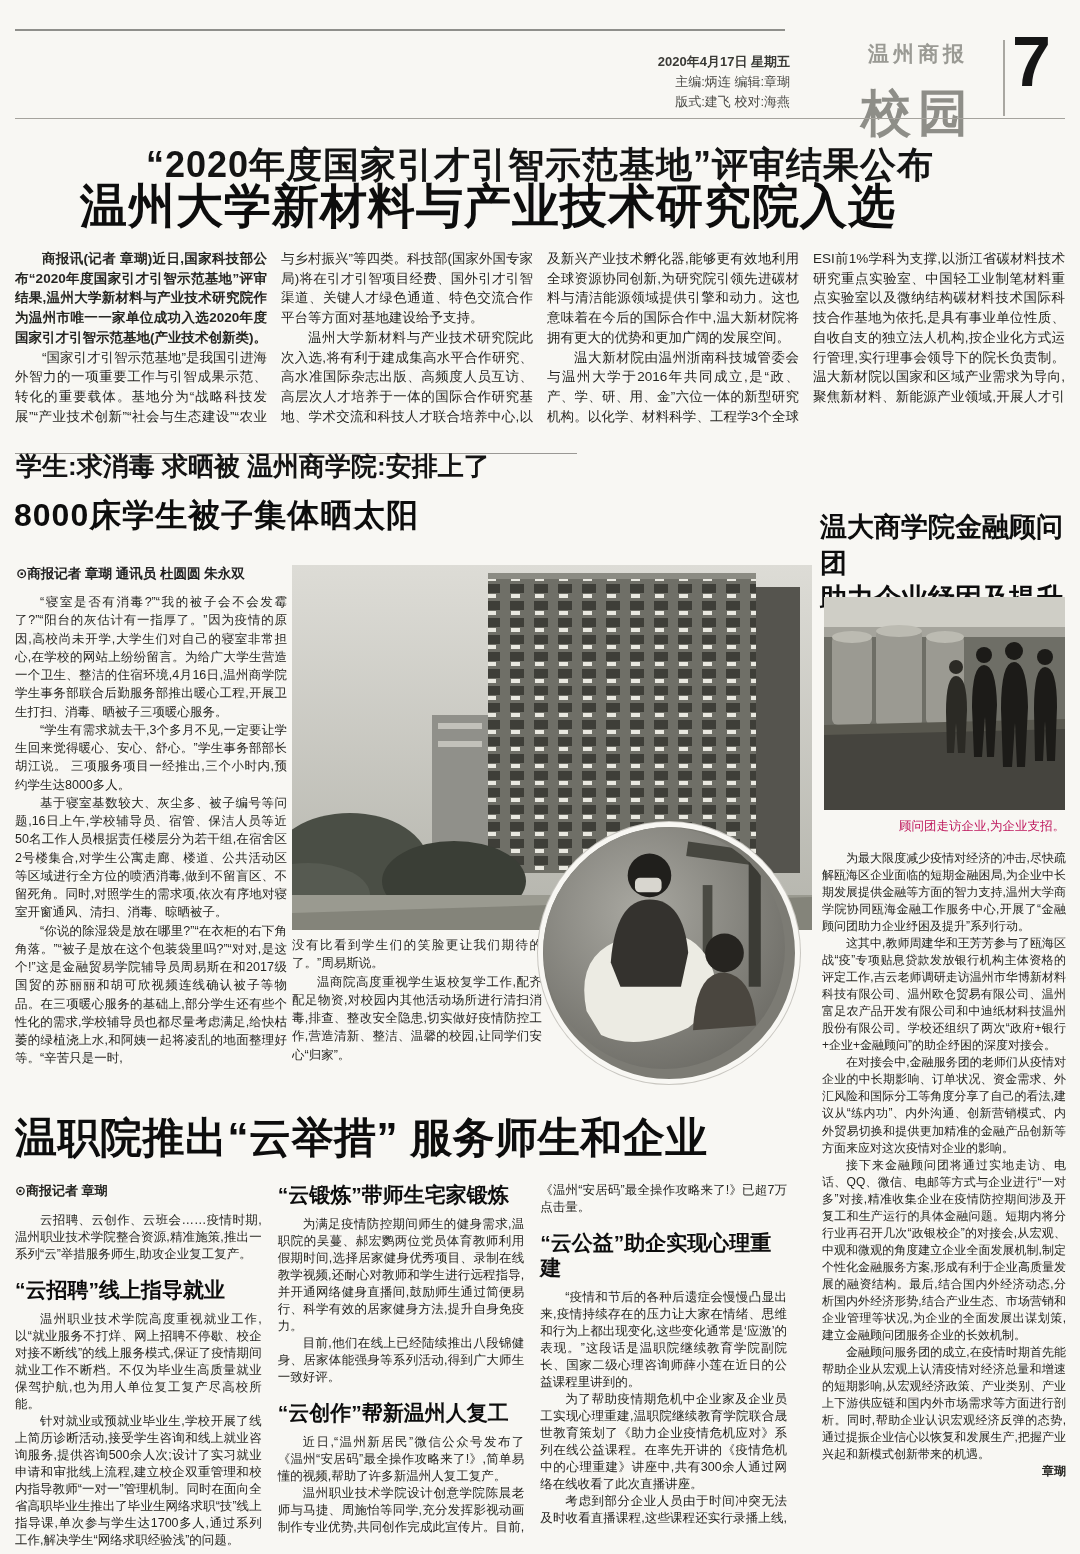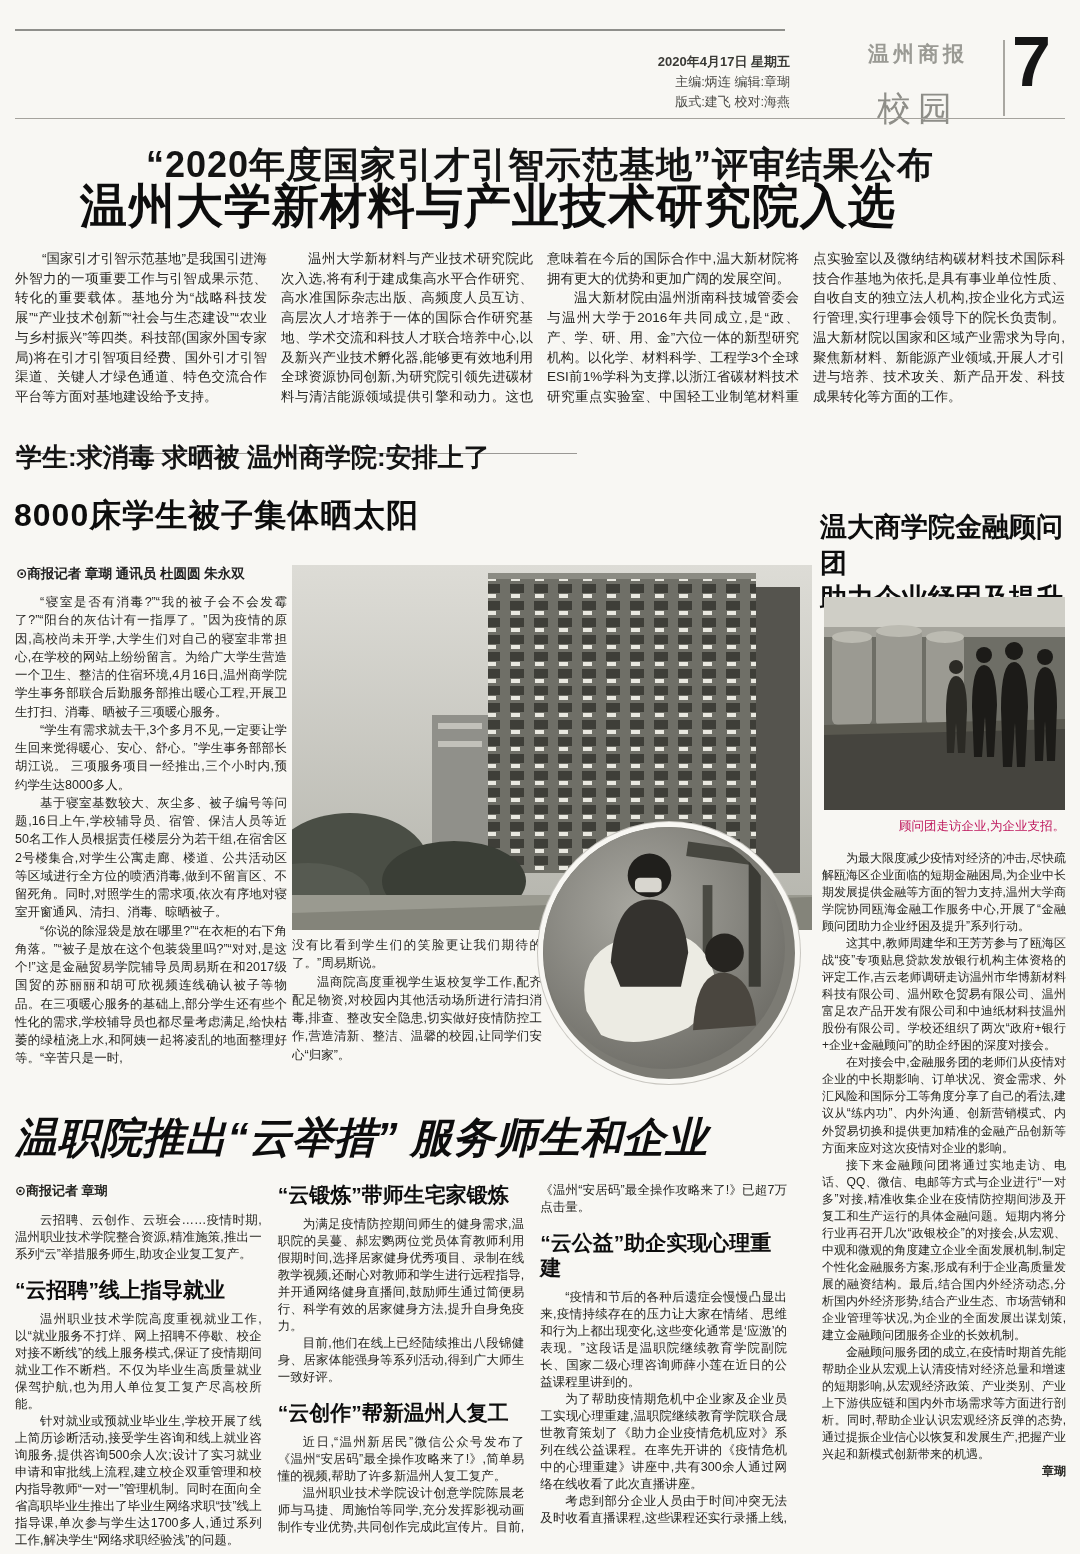--- a/index.html
+++ b/index.html
@@ -10,35 +10,35 @@
   }
   
   .rule{position:absolute;background:#8f8f8b;}
   .hdr-rule-top{left:15px;top:29px;width:770px;height:2px;}
   .hdr-rule-bottom{left:15px;top:118px;width:1050px;height:1px;background:#a5a39d;}
   .hdr-meta{position:absolute;left:540px;top:52px;width:250px;text-align:right;
     font-size:13px;line-height:1.55;color:#4a4a46;}
   .hdr-meta .d1{font-weight:bold;color:#3a3a36;}
   .masthead{position:absolute;left:838px;top:40px;width:160px;text-align:center;color:#9a9a94;}
   .masthead .paper{font-size:21px;font-weight:bold;letter-spacing:4px;}
-  .masthead .section{font-size:34px;font-weight:normal;letter-spacing:7px;margin-top:18px;color:#8e8e88;}
+  .masthead .section{font-size:50px;font-weight:bold;letter-spacing:7px;margin-top:12px;color:#8e8e88;}
   .hdr-div{position:absolute;left:1003px;top:40px;width:2px;height:76px;background:#a9a7a1;}
   .pagenum{position:absolute;left:1012px;top:22px;width:56px;font-size:70px;font-weight:900;color:#161616;}
   
   .a1-kicker{position:absolute;left:0;top:141px;width:1080px;text-align:center;
     font-size:36px;font-weight:600;color:#141414;letter-spacing:1px;}
   .a1-headline{position:absolute;left:0;top:175px;width:976px;text-align:center;
     font-size:47px;font-weight:900;color:#0d0d0d;letter-spacing:1px;}
   .a1-body{position:absolute;left:15px;top:249px;width:1050px;height:178px;overflow:hidden;
     column-count:4;column-gap:14px;font-size:13.5px;line-height:1.46;text-align:justify;color:#262622;}
   p{margin:0;text-indent:2em;text-align:justify;}
   .lead{font-weight:bold;}
   
   .a2-rule{left:15px;top:453px;width:562px;height:1px;background:#9a9894;}
-  .a2-kicker{position:absolute;left:16px;top:440px;font-size:26px;font-weight:600;color:#141414;}
+  .a2-kicker{position:absolute;left:16px;top:449px;font-size:26px;font-weight:600;color:#141414;}
   .a2-headline{position:absolute;left:14px;top:494px;font-size:32px;font-weight:900;color:#0d0d0d;letter-spacing:1px;}
   .a2-byline{position:absolute;left:16px;top:565px;font-size:13.5px;font-weight:bold;color:#222;}
   .a2-col1{position:absolute;left:15px;top:593px;width:272px;height:509px;overflow:hidden;
     font-size:12.5px;line-height:1.46;color:#262622;}
   .a2-col2{position:absolute;left:292px;top:936px;width:250px;height:152px;overflow:hidden;
     font-size:12.5px;line-height:1.46;color:#262622;}
   .a2-col2 .cont{text-indent:0;}
   .photo-main{position:absolute;left:292px;top:565px;width:520px;height:365px;background:#b9b9b2;}
   .photo-circle{position:absolute;left:538px;top:822px;width:252px;height:252px;border-radius:50%;
     border:5px solid #f8f7f3;box-shadow:0 0 0 1px #c8c6c0;overflow:hidden;background:#7c7b74;z-index:4;}
@@ -46,21 +46,21 @@
   .sb-title{position:absolute;left:820px;top:510px;width:246px;font-size:27px;font-weight:900;
     color:#0d0d0d;line-height:1.32;}
   .sb-photo{position:absolute;left:824px;top:597px;width:241px;height:213px;background:#6e6e66;}
   .sb-caption{position:absolute;left:822px;top:818px;width:243px;font-size:12.5px;color:#be185d;text-align:right;}
   .sb-body{position:absolute;left:822px;top:850px;width:244px;height:696px;overflow:hidden;
     font-size:12px;line-height:1.42;color:#262622;}
   .sb-body p{margin:0;}
   .sb-sign{text-align:right;font-weight:bold;text-indent:0;margin-top:4px;}
   
   .a3-headline{position:absolute;left:15px;top:1110px;width:772px;font-size:42px;font-weight:900;
-    color:#0d0d0d;letter-spacing:0.5px;font-style:italic;}
+    color:#0d0d0d;letter-spacing:0.5px;}
   .a3-cols{position:absolute;left:15px;top:1182px;width:772px;height:370px;overflow:hidden;
     column-count:3;column-gap:16px;column-fill:auto;font-size:12.5px;line-height:1.36;color:#262622;}
   .a3-cols .byline{font-weight:bold;font-size:13px;margin-bottom:12px;}
   .a3-cols h3{font-size:21px;font-weight:900;color:#0d0d0d;margin:14px 0 9px;line-height:1.2;
     break-after:avoid;text-indent:0;}
   svg{display:block;}
 </style>
 </head>
 <body>
 
@@ -76,20 +76,21 @@
     <div class="paper">温州商报</div>
     <div class="section">校园</div>
   </div>
   <div class="hdr-div"></div>
   <div class="pagenum">7</div>
   <div class="rule hdr-rule-bottom"></div>
 
   <div class="a1-kicker">“2020年度国家引才引智示范基地”评审结果公布</div>
   <div class="a1-headline">温州大学新材料与产业技术研究院入选</div>
   <div class="a1-body">
+    <p class="lead">商报讯(记者 章瑚)近日,国家科技部公布“2020年度国家引才引智示范基地”评审结果,温州大学新材料与产业技术研究院作为温州市唯一一家单位成功入选2020年度国家引才引智示范基地(产业技术创新类)。</p>
     <p>“国家引才引智示范基地”是我国引进海外智力的一项重要工作与引智成果示范、转化的重要载体。基地分为“战略科技发展”“产业技术创新”“社会与生态建设”“农业与乡村振兴”等四类。科技部(国家外国专家局)将在引才引智项目经费、国外引才引智渠道、关键人才绿色通道、特色交流合作平台等方面对基地建设给予支持。</p>
     <p>温州大学新材料与产业技术研究院此次入选,将有利于建成集高水平合作研究、高水准国际杂志出版、高频度人员互访、高层次人才培养于一体的国际合作研究基地、学术交流和科技人才联合培养中心,以及新兴产业技术孵化器,能够更有效地利用全球资源协同创新,为研究院引领先进碳材料与清洁能源领域提供引擎和动力。这也意味着在今后的国际合作中,温大新材院将拥有更大的优势和更加广阔的发展空间。</p>
     <p>温大新材院由温州浙南科技城管委会与温州大学于2016年共同成立,是“政、产、学、研、用、金”六位一体的新型研究机构。以化学、材料科学、工程学3个全球ESI前1%学科为支撑,以浙江省碳材料技术研究重点实验室、中国轻工业制笔材料重点实验室以及微纳结构碳材料技术国际科技合作基地为依托,是具有事业单位性质、自收自支的独立法人机构,按企业化方式运行管理,实行理事会领导下的院长负责制。温大新材院以国家和区域产业需求为导向,聚焦新材料、新能源产业领域,开展人才引进与培养、技术攻关、新产品开发、科技成果转化等方面的工作。</p>
   </div>
 
   <div class="rule a2-rule"></div>
   <div class="a2-kicker">学生:求消毒 求晒被 温州商学院:安排上了</div>
   <div class="a2-headline">8000床学生被子集体晒太阳</div>
   <div class="a2-byline">⊙商报记者 章瑚 通讯员 杜圆圆 朱永双</div>
 

